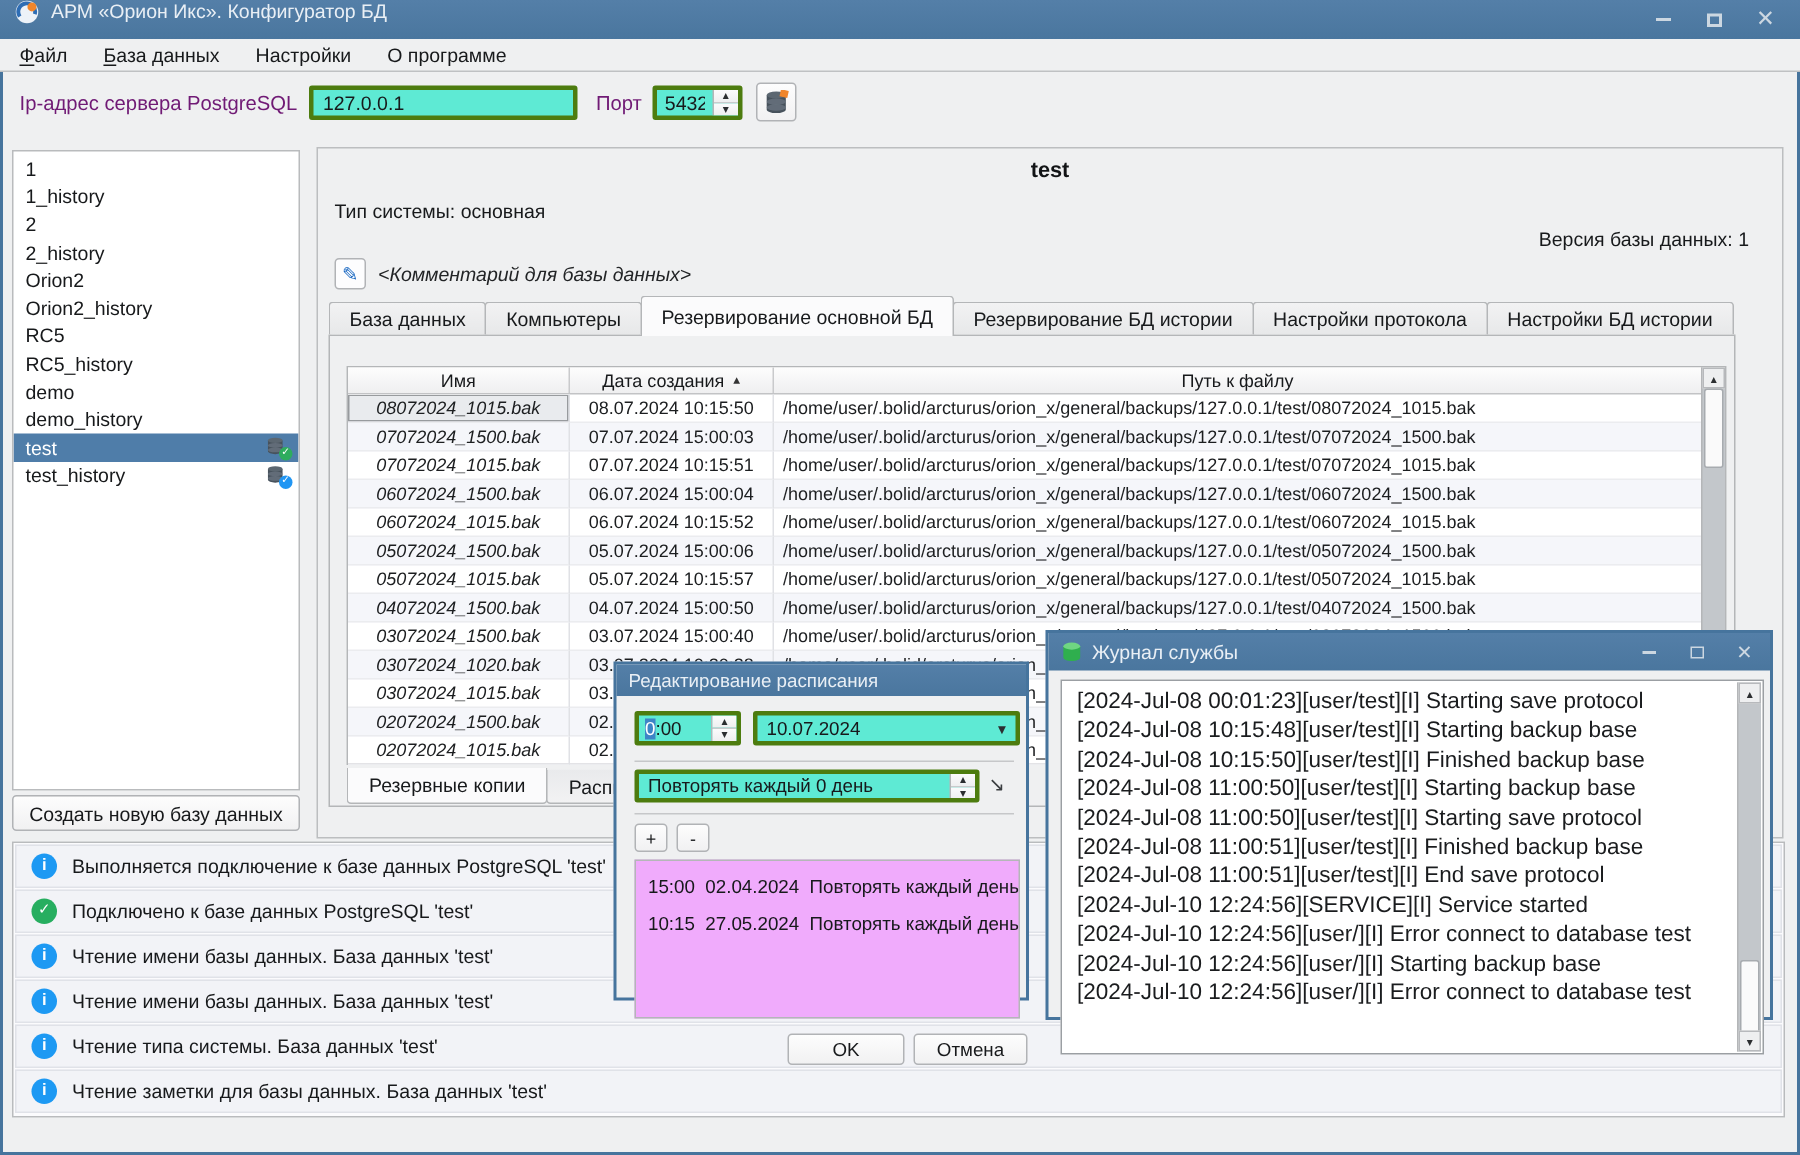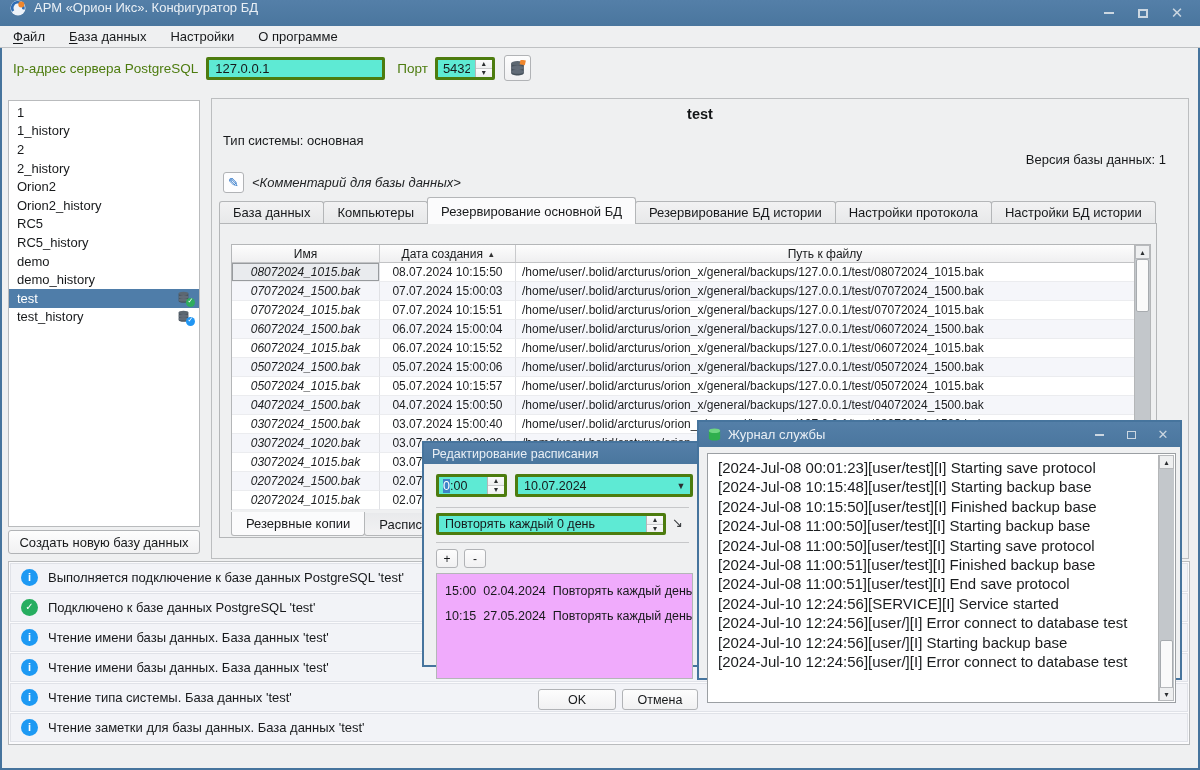--- a/index.html
+++ b/index.html
@@ -18,21 +18,21 @@
   .wb-close { color:#ccd7e1; font-size:15px; line-height:14px; }
 
   
   .menubar { position:absolute; left:0; top:26px; width:100%; height:22px; border-bottom:1px solid #bfc1c3;
              display:flex; align-items:center; padding-left:13px; gap:24px; background:#eff0f1; }
   .menu-item { font-size:13px; color:#17191b; }
   .menu-item u { text-decoration:underline; text-underline-offset:2px; }
 
   
   .toolbar { position:absolute; left:0; top:49px; width:100%; height:38px; display:flex; align-items:center; padding-left:13px; }
-  .tb-label { font-size:13.5px; color:#4d7c0f; }
+  .tb-label { font-size:13.5px; color:#701a75; }
   .field { background:#5eead4; border:3px solid #4d7c0f; border-radius:2px; height:23px; display:flex; align-items:stretch; overflow:hidden; }
   .ip-field { width:179px; margin-left:8px; }
   .ip-field input { border:none; outline:none; width:100%; font-size:13px; padding:0 6px; color:#17191b; background:transparent; }
   .port-label { margin-left:12px; }
   .port-field { width:60px; margin-left:7px; }
   .port-field input { border:none; outline:none; width:100%; font-size:13px; padding:0 5px; color:#17191b; background:transparent; }
   .spin { display:flex; flex-direction:column; width:17px; border-left:1px solid #b4b6b8; flex:none; }
   .spin span { flex:1; font-size:8px; display:flex; align-items:center; justify-content:center; color:#2b2e30;
                background:linear-gradient(#fbfbfc,#eeeff0); line-height:1; }
   .spin .spin-up { border-bottom:1px solid #c9cacc; }
@@ -114,21 +114,21 @@
   .st-icon.info { background:#1d99f3; } .st-icon.info::after { content:"i"; font-weight:bold; font-size:11px; }
   .st-icon.ok { background:#27ae60; } .st-icon.ok::after { content:"✓"; font-size:10px; top:2px; }
   .st-text { font-size:13px; color:#17191b; }
 
   
   .dialog { position:absolute; border:2px solid #46749d; background:#eff0f1; }
   .dlg-titlebar { height:21px; background:linear-gradient(#547fa8,#4a769e); display:flex; align-items:center;
                   padding:0 8px; color:#e9eff5; font-size:12.5px; gap:6px; }
 
   
-  .schedule { left:422px; top:441px; width:277px; height:226px; z-index:10; }
+  .schedule { left:409px; top:441px; width:277px; height:226px; z-index:10; }
   .time-field { position:absolute; left:12px; top:31px; width:71px; height:23px; }
   .time-text { flex:1; display:flex; align-items:center; padding-left:4px; font-size:12.5px; color:#17191b; }
   .time-text .sel { background:#3d84c6; color:#fff; }
   .date-combo { position:absolute; left:91px; top:31px; width:178px; height:23px; align-items:center; }
   .date-combo .val { flex:1; padding-left:6px; font-size:12.5px; color:#17191b; }
   .combo-arrow { width:18px; text-align:center; font-size:9px; color:#2b2e30; }
   .sep { position:absolute; left:12px; width:253px; border-top:1px solid #c6c7c9; }
   .sep1 { top:64px; } .sep2 { top:99px; }
   .repeat-field { position:absolute; left:12px; top:70px; width:230px; height:22px; }
   .repeat-field .val { flex:1; padding-left:6px; font-size:12.5px; color:#17191b; display:flex; align-items:center; }

